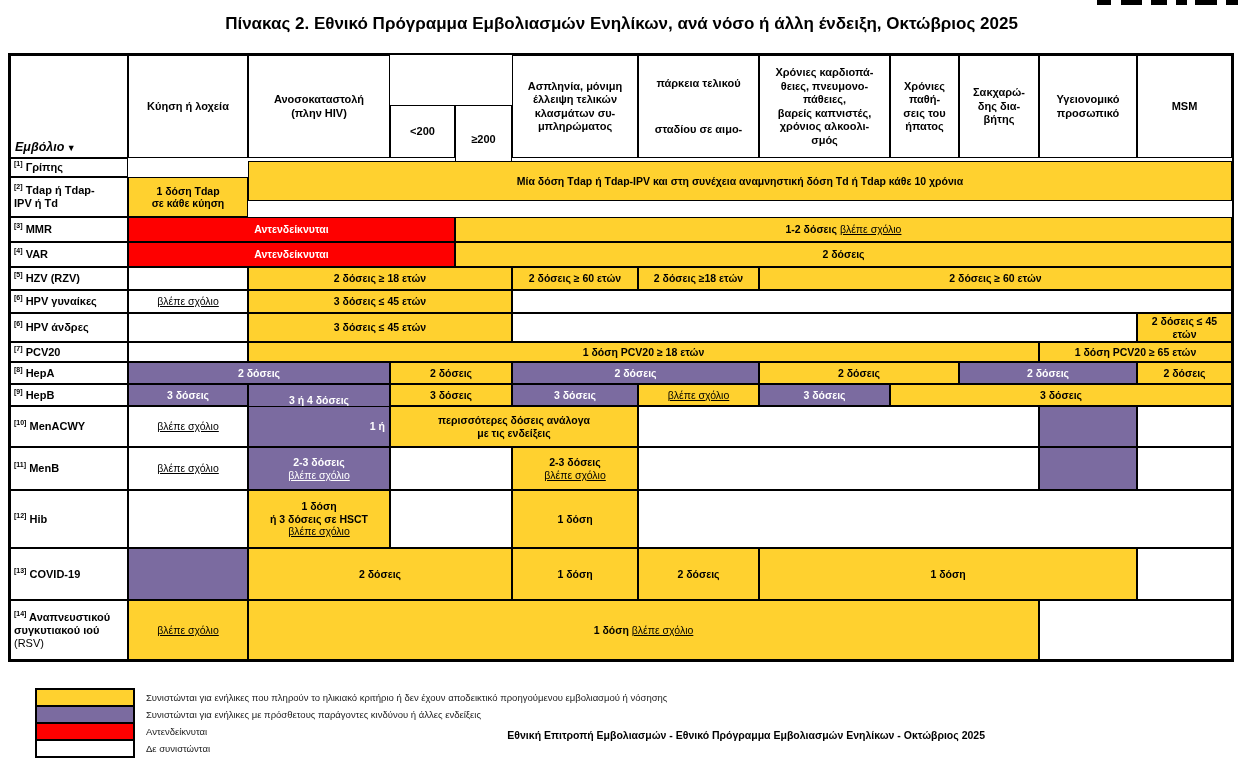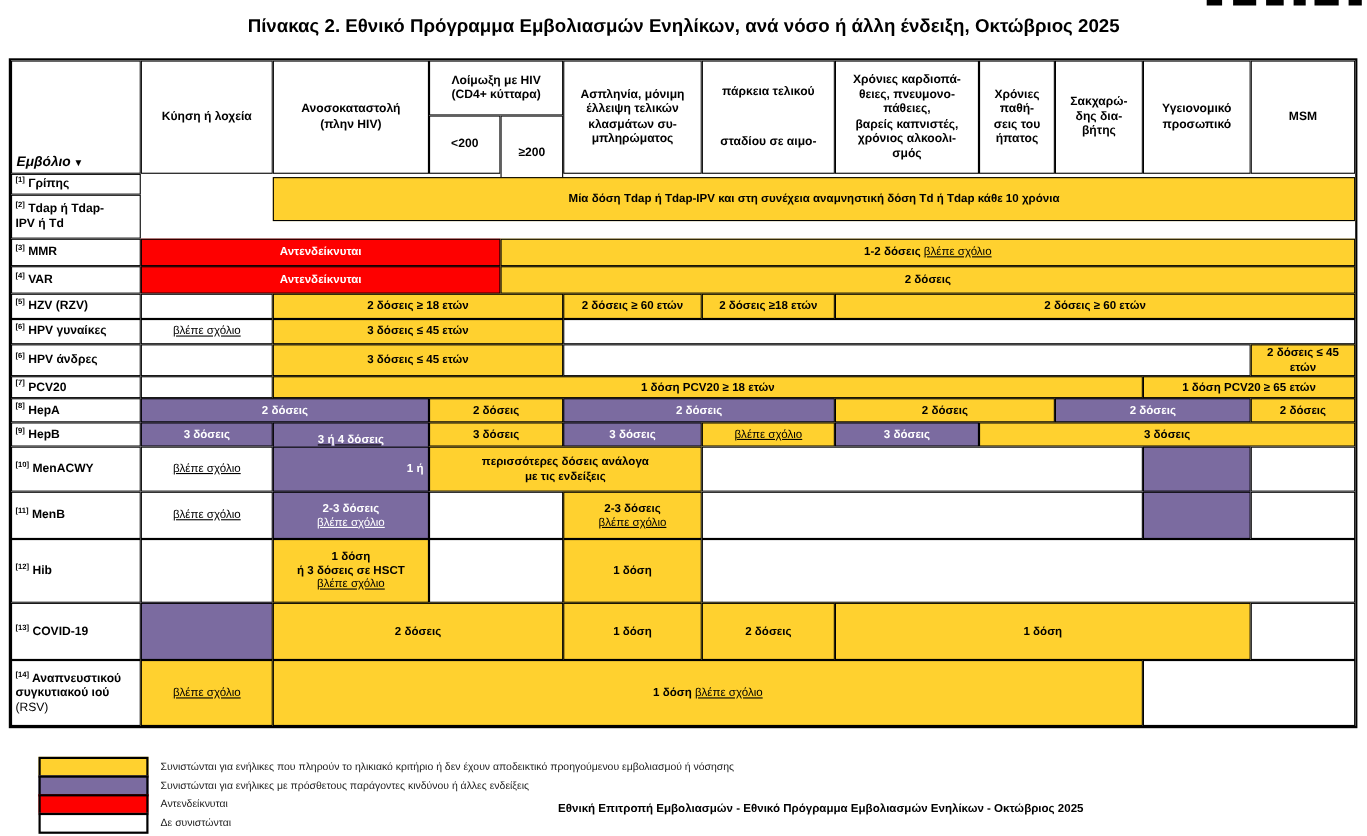--- a/index.html
+++ b/index.html
@@ -43,24 +43,20 @@
   <div class="dash" style="left:1151px;width:16px;"></div>
   <div class="dash" style="left:1176px;width:11px;"></div>
   <div class="dash" style="left:1195px;width:22px;"></div>
   <div class="dash" style="left:1226px;width:12px;"></div>
 </div>
 
 <div id="frame">
     <div class="cell corner" style="left: 0px; top: 0px; width: 118px; height: 103px;">
       <span>Εμβόλιο<span class="arrow"> ▼</span></span>
     </div>
-    <div class="cell hdr" style="left: 380px; top: 0px; width: 122px; height: 50px;">
-      <div class="ln"><span>Λοίμωξη με HIV</span></div>
-      <div class="ln"><span>(CD4+ κύτταρα)</span></div>
-    </div>
     <div class="cell hdr" style="left: 118px; top: 0px; width: 120px; height: 103px;">
       <div class="ln"><span>Κύηση ή λοχεία</span></div>
     </div>
     <div class="cell hdr" style="left: 238px; top: 0px; width: 142px; height: 103px;">
       <div class="ln"><span>Ανοσοκαταστολή</span></div>
       <div class="ln"><span>(πλην HIV)</span></div>
     </div>
     <div class="cell hdr" style="left: 380px; top: 50px; width: 65px; height: 53px;">
       <div class="ln"><span>&lt;200</span></div>
     </div>
@@ -105,20 +101,24 @@
     <div class="cell hdr" style="left: 1127px; top: 0px; width: 95px; height: 103px;">
       <div class="ln"><span>MSM</span></div>
     </div>
     <div class="cell lbl" style="left: 0px; top: 103px; width: 118px; height: 19px;">
       <div class="ln"><sup>[1]</sup> <span>Γρίπης</span></div>
     </div>
     <div class="cell lbl" style="left: 0px; top: 122px; width: 118px; height: 40px;">
       <div class="ln"><sup>[2]</sup> <span>Tdap ή Tdap-</span></div>
       <div class="ln"><span>IPV ή Td</span></div>
     </div>
+    <div class="cell " style="left: 118px; top: 122px; width: 120px; height: 40px; background: rgb(255, 209, 47);">
+      <div class="ln"><span>1 δόση Tdap</span></div>
+      <div class="ln"><span>σε κάθε κύηση</span></div>
+    </div>
     <div class="cell " style="left: 238px; top: 106px; width: 984px; height: 40px; background: rgb(255, 209, 47);">
       <div class="ln"><span>Μία δόση Tdap ή Tdap-IPV και στη συνέχεια αναμνηστική δόση Td ή Tdap κάθε 10 χρόνια</span></div>
     </div>
     <div class="cell lbl" style="left: 0px; top: 162px; width: 118px; height: 25px;">
       <div class="ln"><sup>[3]</sup> <span>MMR</span></div>
     </div>
     <div class="cell " style="left: 118px; top: 162px; width: 327px; height: 25px; background: rgb(254, 0, 0);">
       <div class="ln whitetext"><span>Αντενδείκνυται</span></div>
     </div>
     <div class="cell " style="left: 445px; top: 162px; width: 777px; height: 25px; background: rgb(255, 209, 47);">
@@ -201,21 +201,21 @@
     </div>
     <div class="cell " style="left: 1127px; top: 307px; width: 95px; height: 22px; background: rgb(255, 209, 47);">
       <div class="ln"><span>2 δόσεις</span></div>
     </div>
     <div class="cell lbl" style="left: 0px; top: 329px; width: 118px; height: 22px;">
       <div class="ln"><sup>[9]</sup> <span>HepB</span></div>
     </div>
     <div class="cell " style="left: 118px; top: 329px; width: 120px; height: 22px; background: rgb(123, 107, 160);">
       <div class="ln whitetext"><span>3 δόσεις</span></div>
     </div>
-    <div class="cell " style="left: 238px; top: 329px; width: 142px; height: 32px; background: rgb(123, 107, 160); text-decoration: underline;">
+    <div class="cell " style="left: 238px; top: 329px; width: 142px; height: 32px; background: rgb(123, 107, 160);">
       <div class="ln whitetext"><span>3 ή 4 δόσεις</span></div>
     </div>
     <div class="cell " style="left: 380px; top: 329px; width: 122px; height: 22px; background: rgb(255, 209, 47);">
       <div class="ln"><span>3 δόσεις</span></div>
     </div>
     <div class="cell " style="left: 502px; top: 329px; width: 126px; height: 22px; background: rgb(123, 107, 160);">
       <div class="ln whitetext"><span>3 δόσεις</span></div>
     </div>
     <div class="cell " style="left: 628px; top: 329px; width: 121px; height: 22px; background: rgb(255, 209, 47);">
       <div class="ln"><span class="u">βλέπε σχόλιο</span></div>

